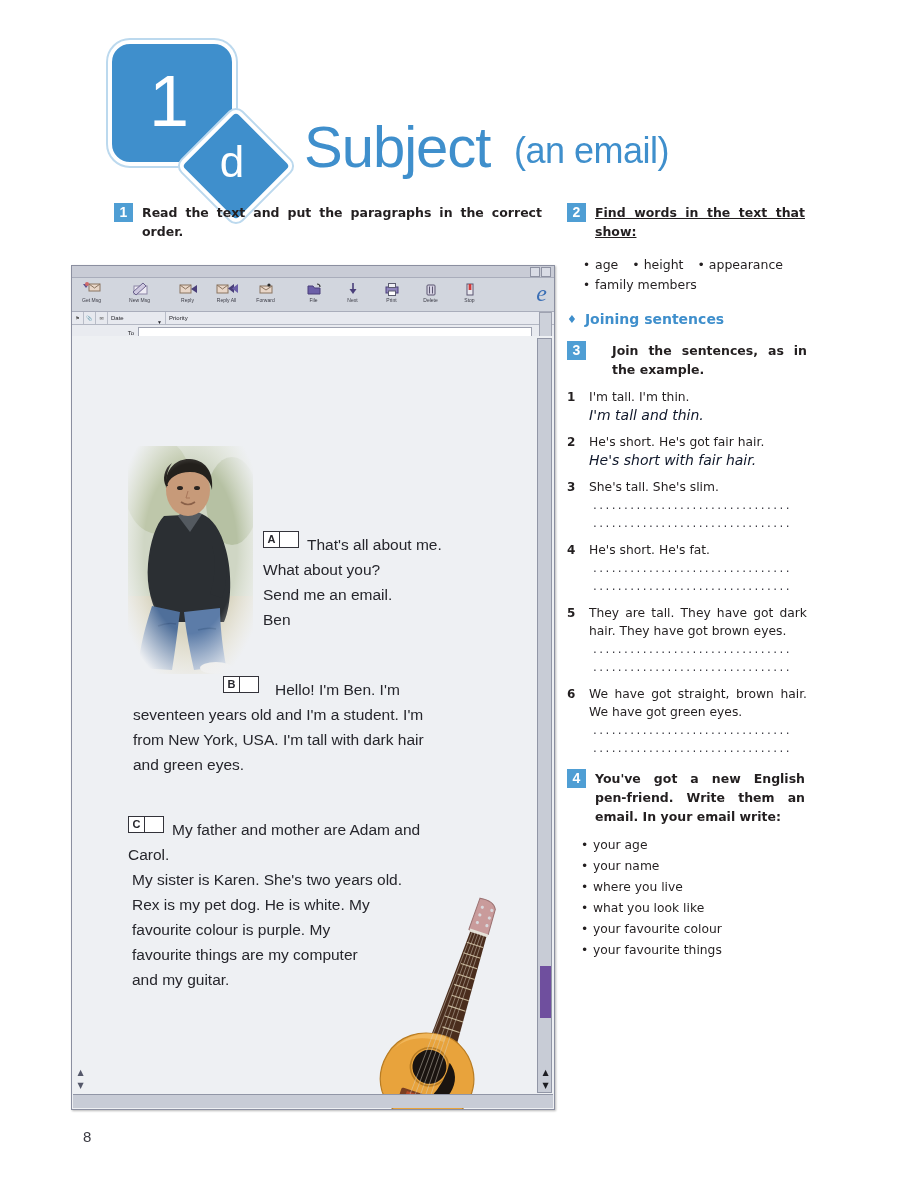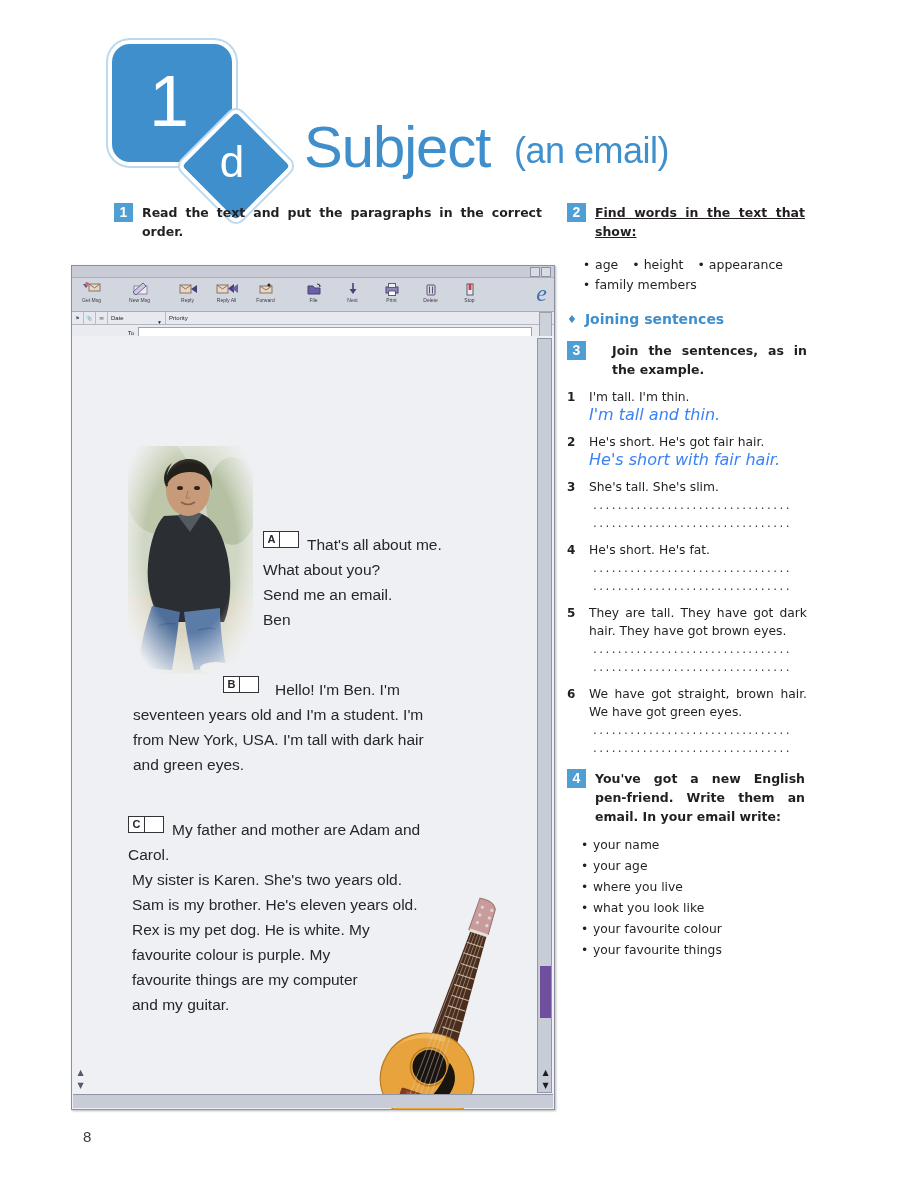--- a/index.html
+++ b/index.html
@@ -229,21 +229,21 @@
   .jnum{
     flex:0 0 12px;font-size:12px;font-weight:bold;color:#231f20;
     font-family:"DejaVu Sans",sans-serif;line-height:18px;
   }
   .jbody{flex:1;}
   .jq{
     font-size:12.3px;line-height:18px;color:#231f20;text-align:justify;
     font-family:"DejaVu Sans",sans-serif;
   }
   .ja{
-    font-size:16px;line-height:18px;color:#3b82f6;font-style:italic;
+    font-size:14px;line-height:18px;color:#0f172a;font-style:italic;
     font-family:"DejaVu Sans",sans-serif;
   }
   .dots{
     height:18px;line-height:18px;overflow:hidden;
     color:#3a3a42;font-size:12px;letter-spacing:2.4px;
     font-family:"DejaVu Sans",sans-serif;white-space:nowrap;
     padding-left:4px;
   }
   .ex4-bullets{
     margin:9px 0 0 14px;font-size:12.3px;line-height:21px;
@@ -489,21 +489,20 @@
           <div class="para-line">and green eyes.</div>
         </div>
 
         <div class="para" id="paraC">
           <div class="para-line">
             <span class="ansbox">
               <span class="lt">C</span>
             </span><span>My father and mother are Adam and Carol.</span>
           </div>
           <div class="para-line" style="padding-left:4px;">My sister is Karen. She's two years old.</div>
-          <div class="para-line" style="padding-left:4px;">Sam is my brother. He's eleven years old.</div>
           <div class="para-line" style="padding-left:4px;">Rex is my pet dog. He is white. My</div>
           <div class="para-line" style="padding-left:4px;">favourite colour is purple. My</div>
           <div class="para-line" style="padding-left:4px;">favourite things are my computer</div>
           <div class="para-line" style="padding-left:4px;">and my guitar.</div>
         </div>
 
         <div class="guitar">
           <svg width="145" height="265" viewBox="0 0 145 265">
             <g transform="rotate(18 72 132)">
 
@@ -657,22 +656,22 @@
         </div>
       </div>
     </div>
 
     <div class="r-block" style="margin-top:12px;">
       <div class="ex-row">
         <span class="ex-num">4</span>
         <span class="ex-text" style="width:210px;">You've got a new English pen-friend. Write them an email. In your email write:</span>
       </div>
       <div class="ex4-bullets">
+        <div>your age</div>
         <div>your name</div>
-        <div>your age</div>
         <div>where you live</div>
         <div>what you look like</div>
         <div>your favourite colour</div>
         <div>your favourite things</div>
       </div>
     </div>
 
   </div>
 
   <div class="page-num">8</div>

